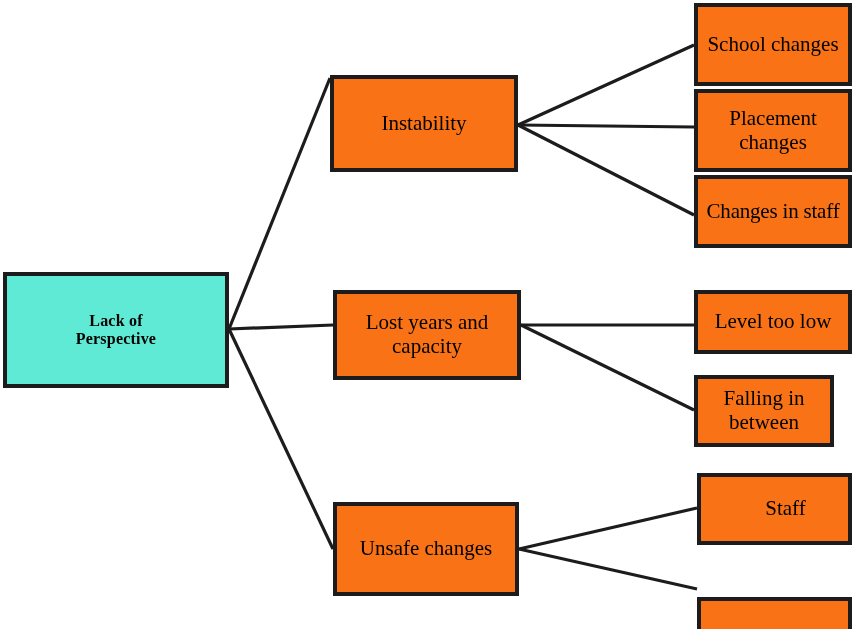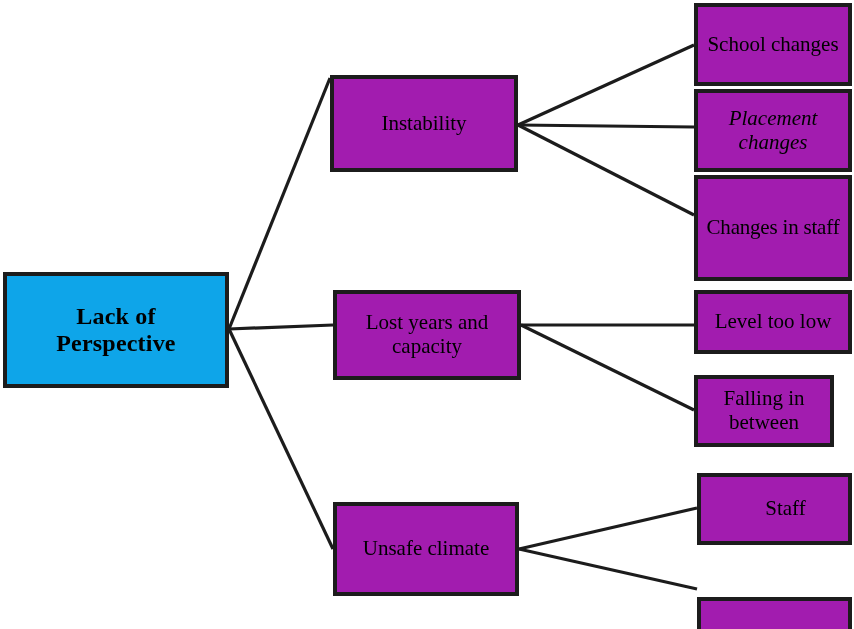--- a/index.html
+++ b/index.html
@@ -20,38 +20,38 @@
     left: 0;
     top: 0;
     width: 854px;
     height: 629px;
     z-index: 1;
   }
   .node {
     position: absolute;
     box-sizing: border-box;
     border: 4px solid #1c1c1c;
-    background: #a21caf;
+    background: #f97316;
     display: flex;
     align-items: center;
     justify-content: center;
     text-align: center;
     z-index: 2;
     color: #000000;
     line-height: 1.12;
   }
   .node .label {
     display: block;
     white-space: pre-line;
     padding: 0 2px;
   }
   .root {
-    background: #0ea5e9;
+    background: #5eead4;
     font-weight: bold;
-    font-size: 24px;
+    font-size: 16px;
     letter-spacing: 0.2px;
   }
   .level2 {
     font-size: 21px;
   }
   .level3 {
     font-size: 21px;
   }
   .tight .label {
     padding: 0;
@@ -78,40 +78,40 @@
       <div class="node root" style="left: 3px; top: 272px; width: 226px; height: 116px;">
         <span class="label">Lack of
 Perspective</span>
       </div>
       <div class="node level2" style="left: 330px; top: 75px; width: 188px; height: 97px;">
         <span class="label">Instability</span>
       </div>
       <div class="node level3" style="left: 694px; top: 3px; width: 158px; height: 83px;">
         <span class="label">School changes</span>
       </div>
-      <div class="node level3" style="left: 694px; top: 89px; width: 158px; height: 83px; font-style: italic;">
+      <div class="node level3" style="left: 694px; top: 89px; width: 158px; height: 83px;">
         <span class="label">Placement
 changes</span>
       </div>
-      <div class="node level3 tight" style="left: 694px; top: 175px; width: 158px; height: 106px; text-align: right;">
+      <div class="node level3 tight" style="left: 694px; top: 175px; width: 158px; height: 73px; text-align: right;">
         <span class="label">Changes in staff</span>
       </div>
       <div class="node level2" style="left: 333px; top: 280px; width: 188px; height: 90px; margin-top: 10px;">
         <span class="label">Lost years and
 capacity</span>
       </div>
       <div class="node level3" style="left: 694px; top: 290px; width: 158px; height: 64px;">
         <span class="label">Level too low</span>
       </div>
       <div class="node level3" style="left: 694px; top: 375px; width: 140px; height: 72px;">
         <span class="label">Falling in
 between</span>
       </div>
       <div class="node level2" style="left: 333px; top: 502px; width: 186px; height: 94px;">
-        <span class="label">Unsafe climate</span>
+        <span class="label">Unsafe changes</span>
       </div>
       <div class="node level3" style="left: 697px; top: 473px; width: 155px; height: 72px; padding-left: 22px;">
         <span class="label">Staff</span>
       </div>
       <div class="node level3" style="left: 697px; top: 549px; width: 155px; height: 80px; margin-top: 48px;">
         <span class="label">Peers</span>
       </div>
     </div>
 </div>
 

